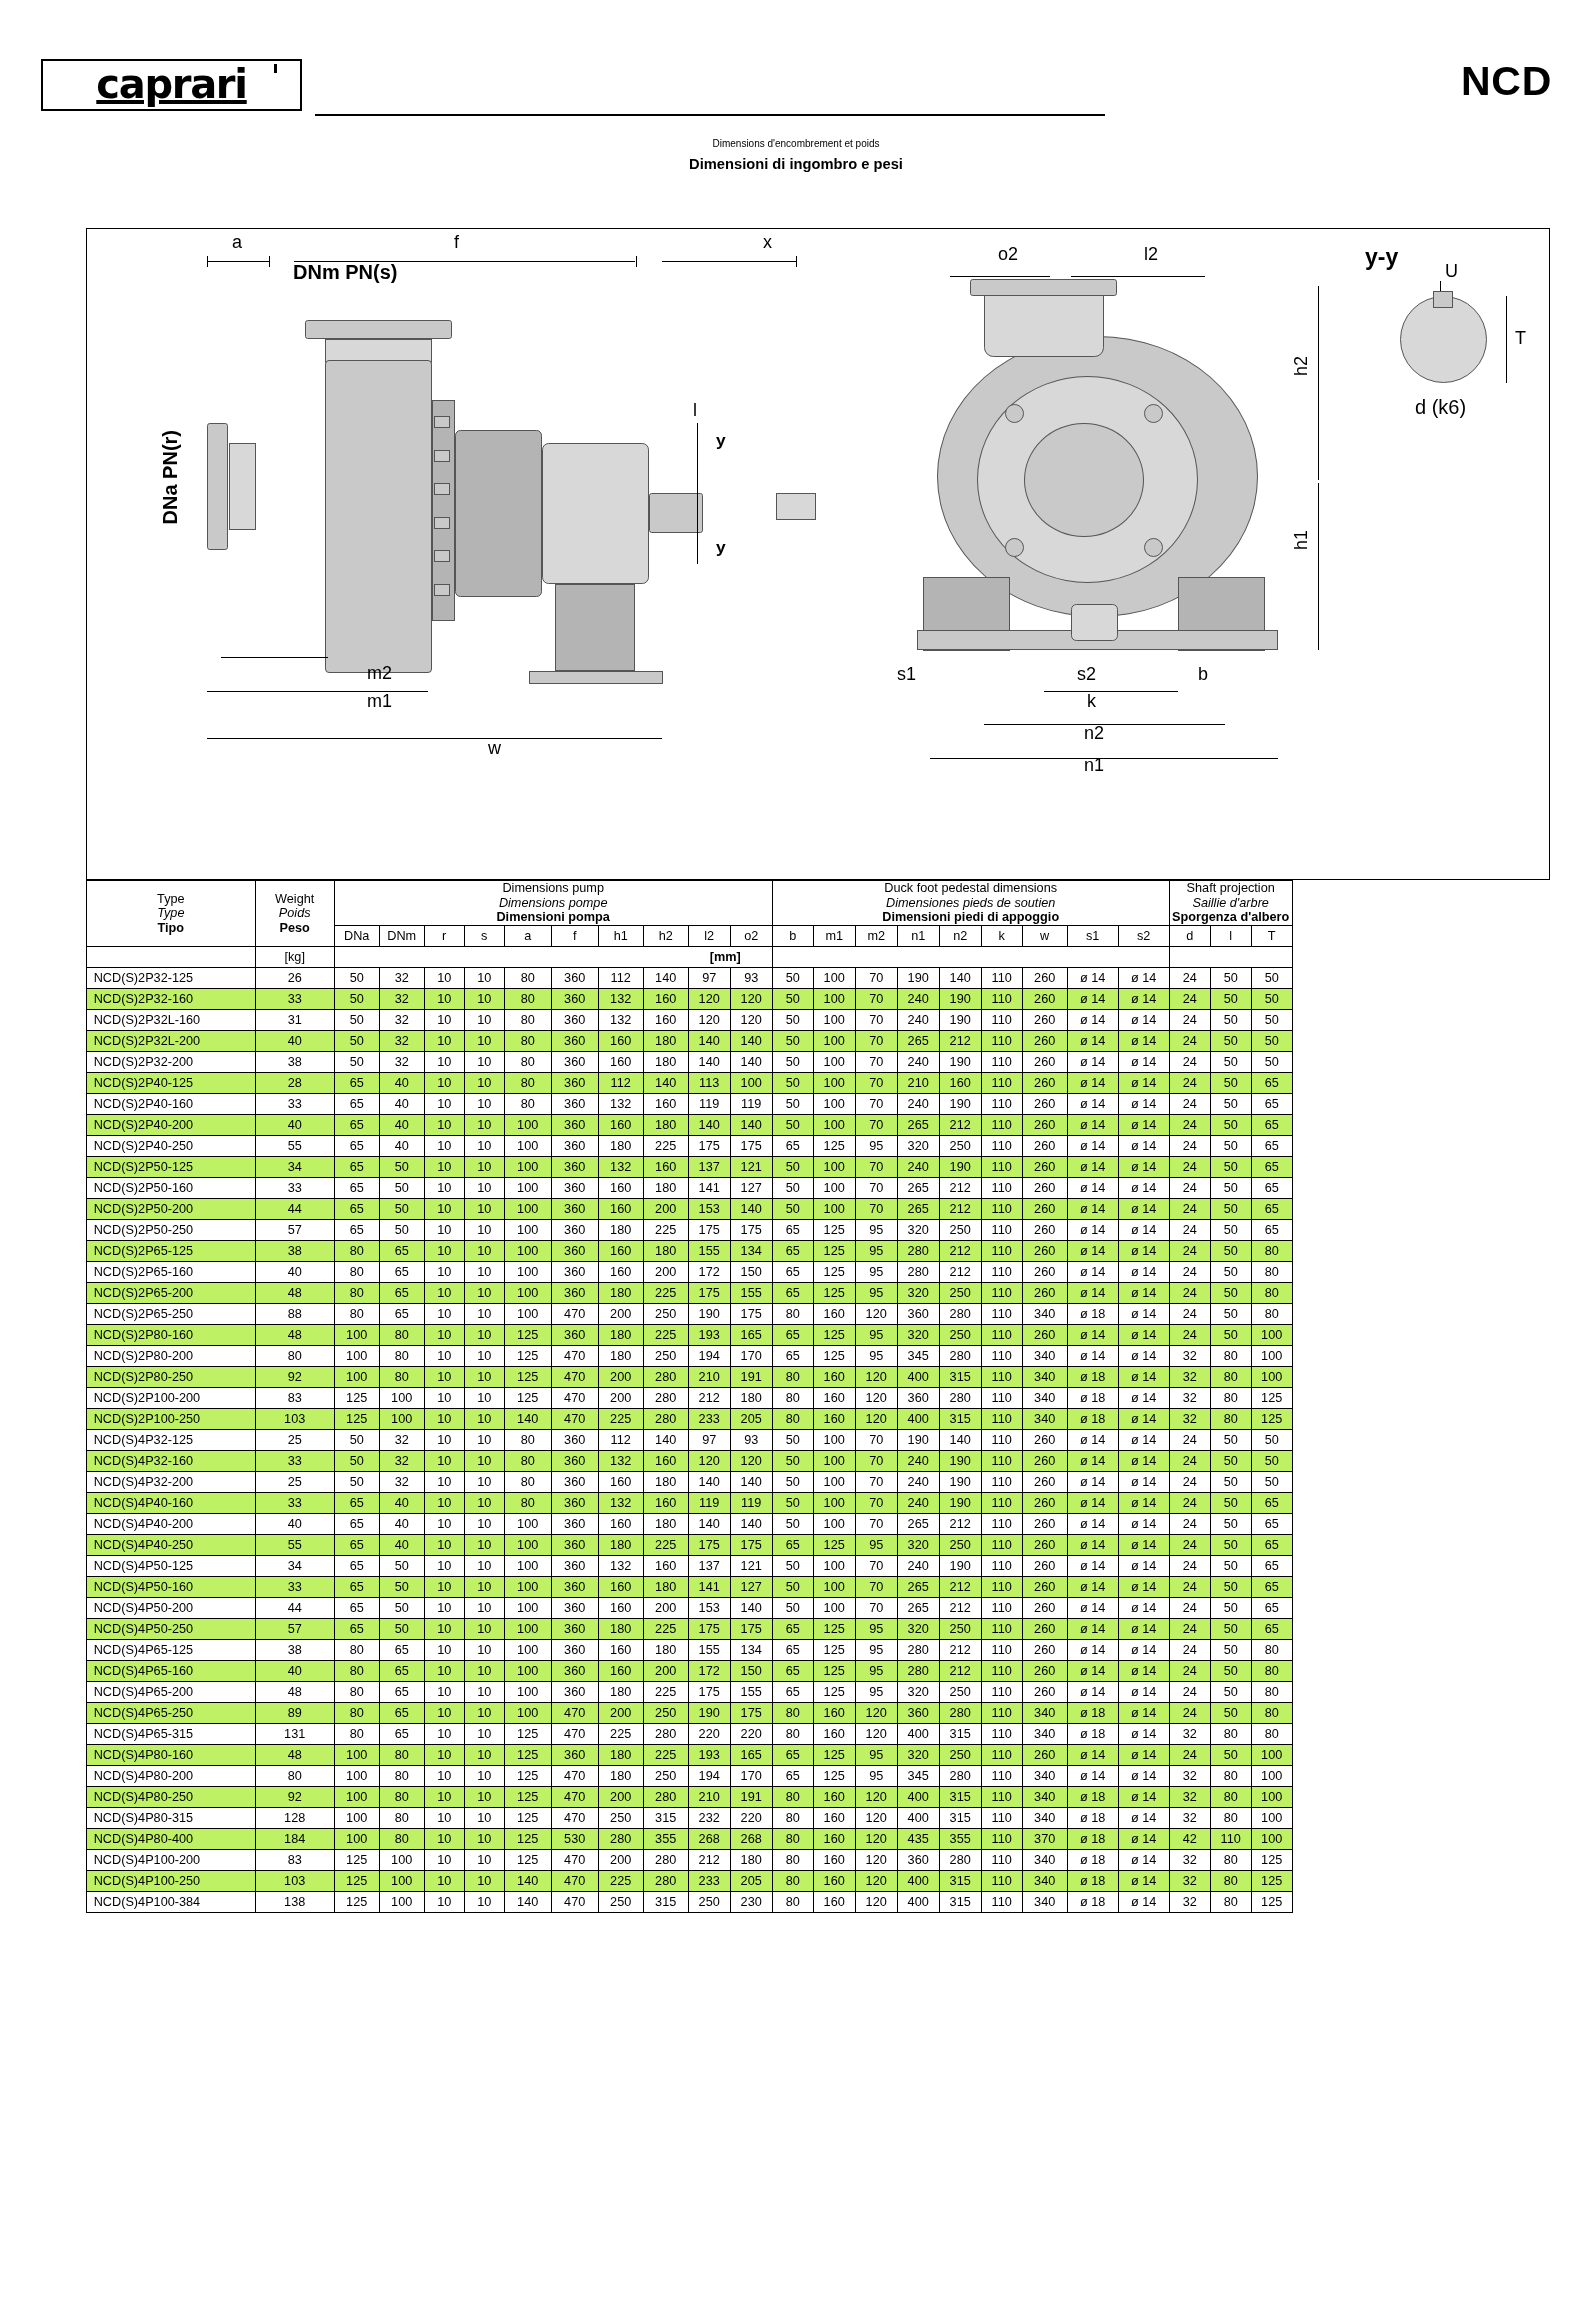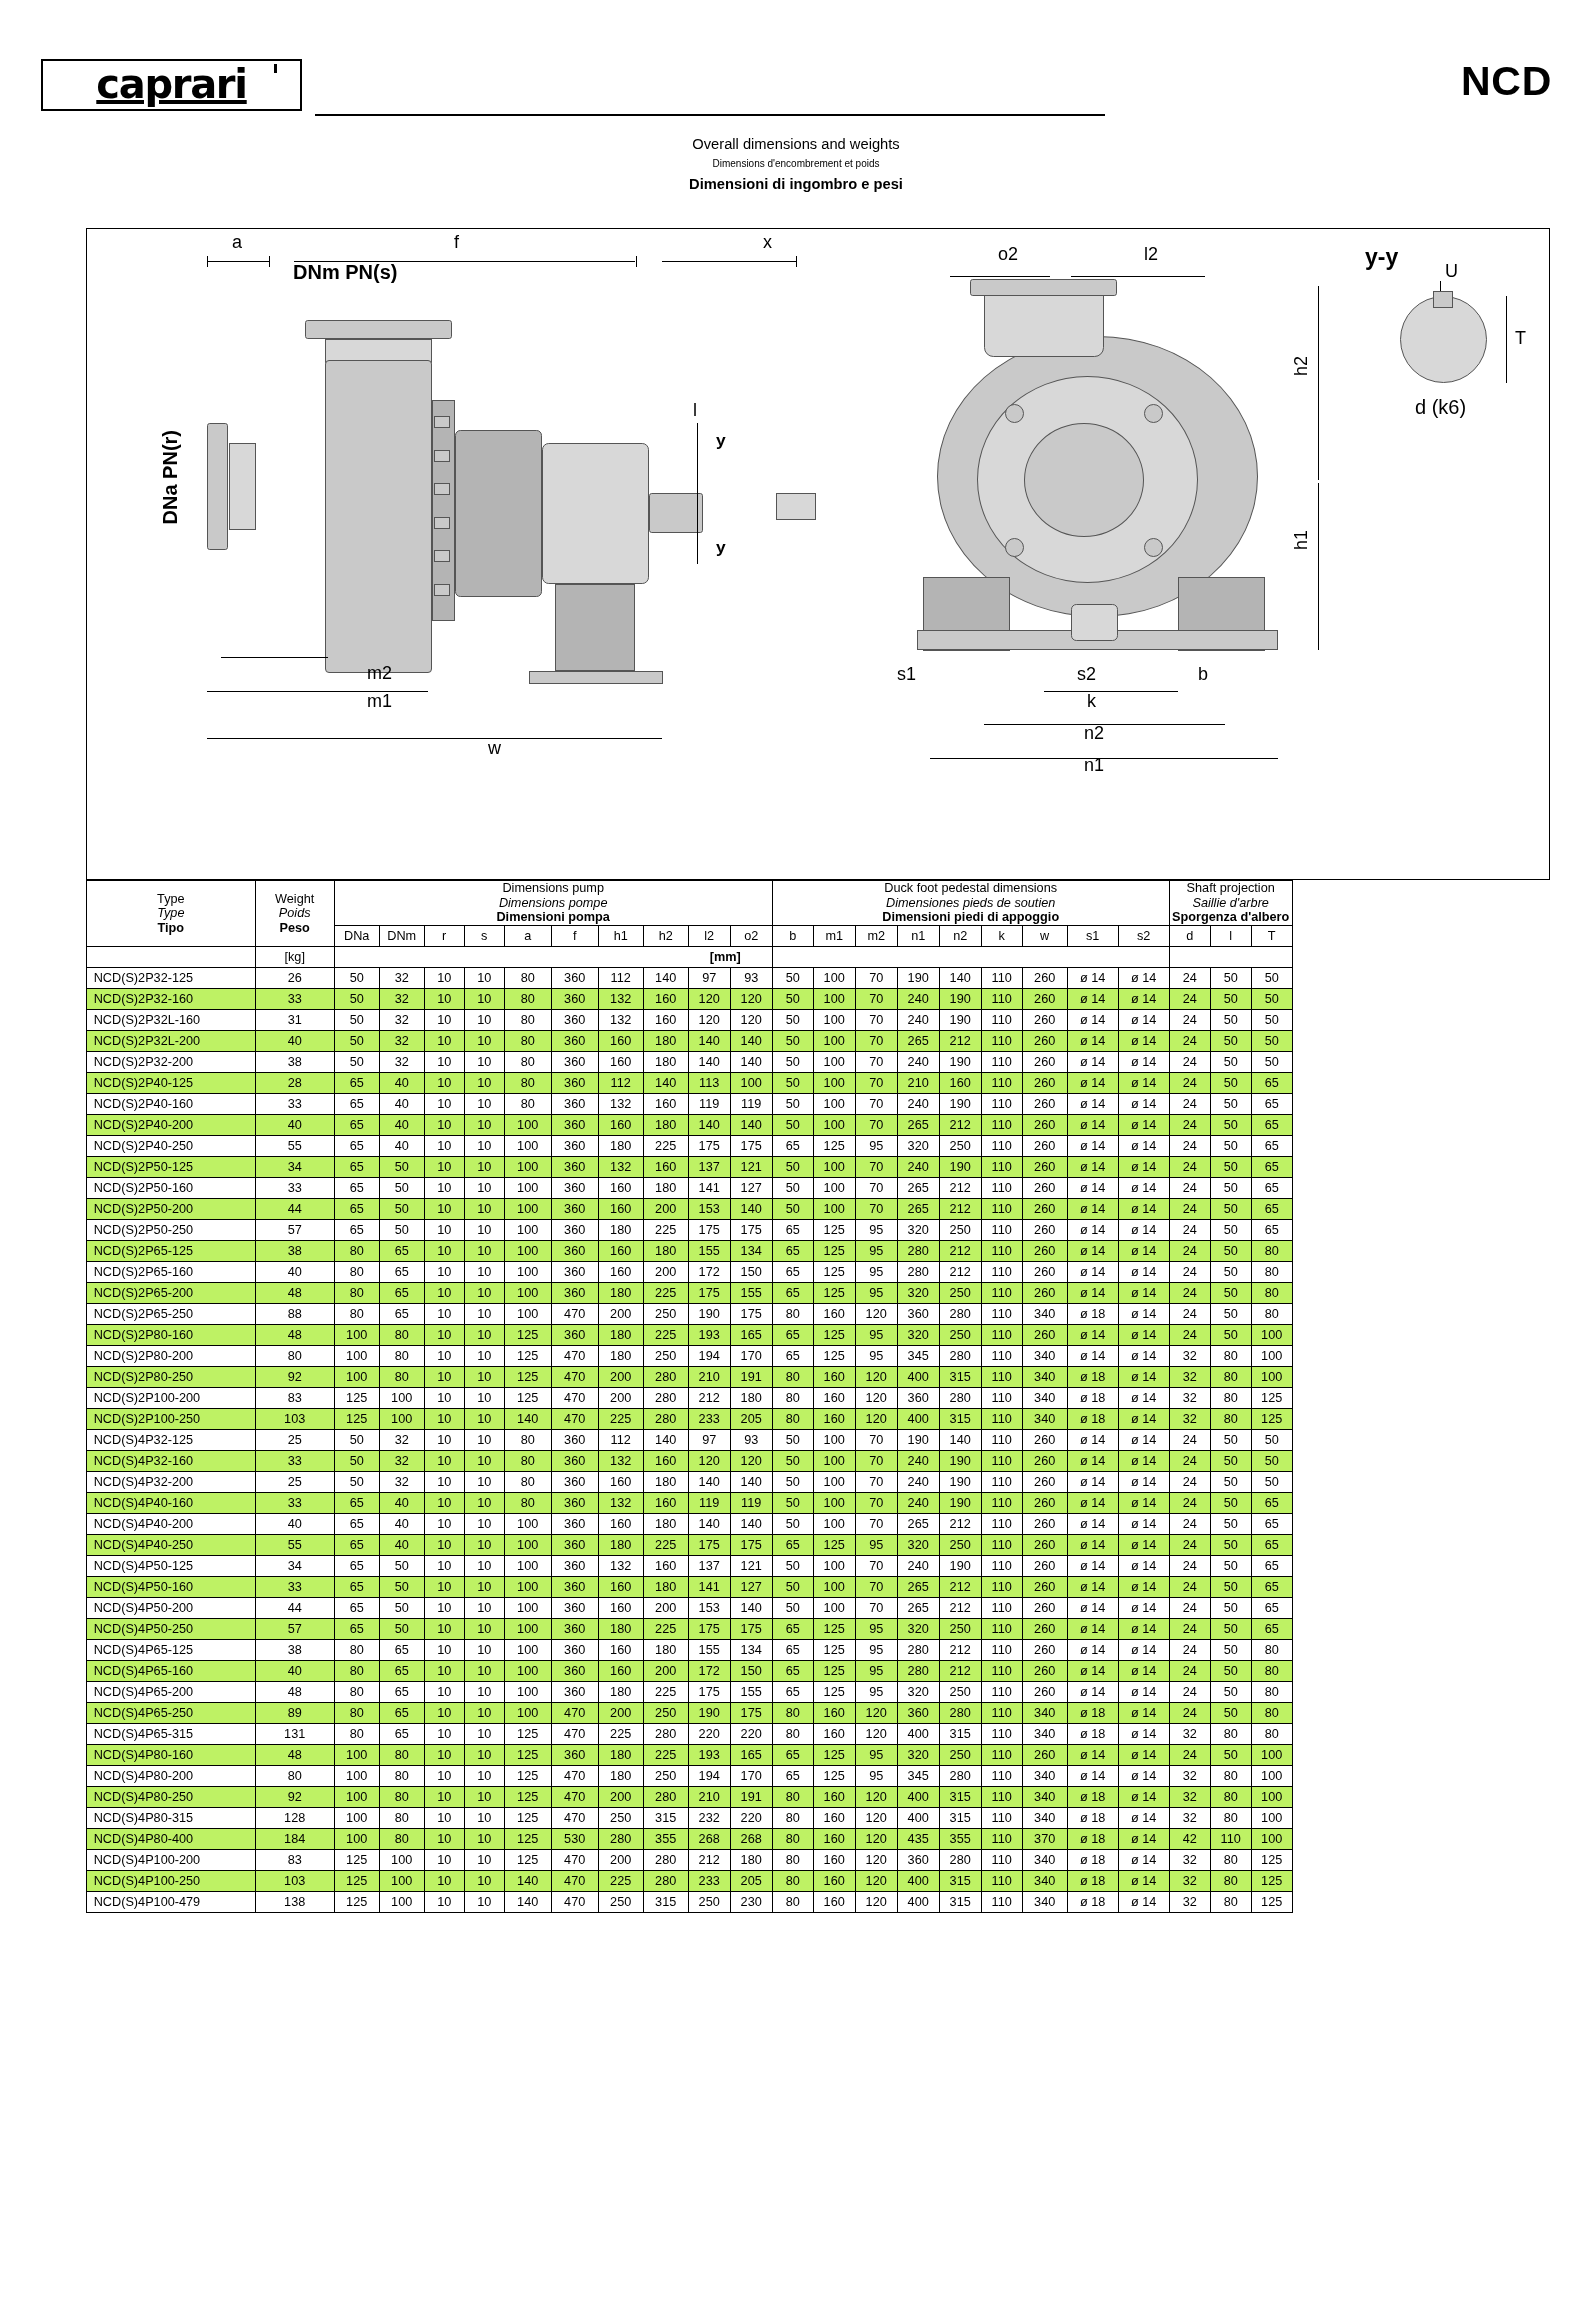--- a/index.html
+++ b/index.html
@@ -49,21 +49,20 @@
 <div class="page">
 
   <div class="logo">
     <span>caprari</span>
     <div class="tick"></div>
   </div>
   <div class="hrule"></div>
   <div class="ncd">NCD</div>
 
   <div class="subtitle">
-    <div class="l1">Overall dimensions and weights</div>
     <div class="l2">Dimensions d'encombrement et poids</div>
     <div class="l3">Dimensioni di ingombro e pesi</div>
   </div>
 
   <div class="frame">
 
     <div class="line hl" style="left:120px;top:32px;width:62px;"></div>
     <div class="line hl" style="left:207px;top:32px;width:341px;"></div>
     <div class="line hl" style="left:575px;top:32px;width:134px;"></div>
     <div class="line vl" style="left:120px;top:27px;height:10.7px;"></div>
@@ -1359,21 +1358,21 @@
           <td>315</td>
           <td>110</td>
           <td>340</td>
           <td>ø 18</td>
           <td>ø 14</td>
           <td>32</td>
           <td>80</td>
           <td>125</td>
         </tr>
         <tr>
-          <td class="typecol">NCD(S)4P100-479</td>
+          <td class="typecol">NCD(S)4P100-384</td>
           <td>138</td>
           <td>125</td>
           <td>100</td>
           <td>10</td>
           <td>10</td>
           <td>140</td>
           <td>470</td>
           <td>250</td>
           <td>315</td>
           <td>250</td>

